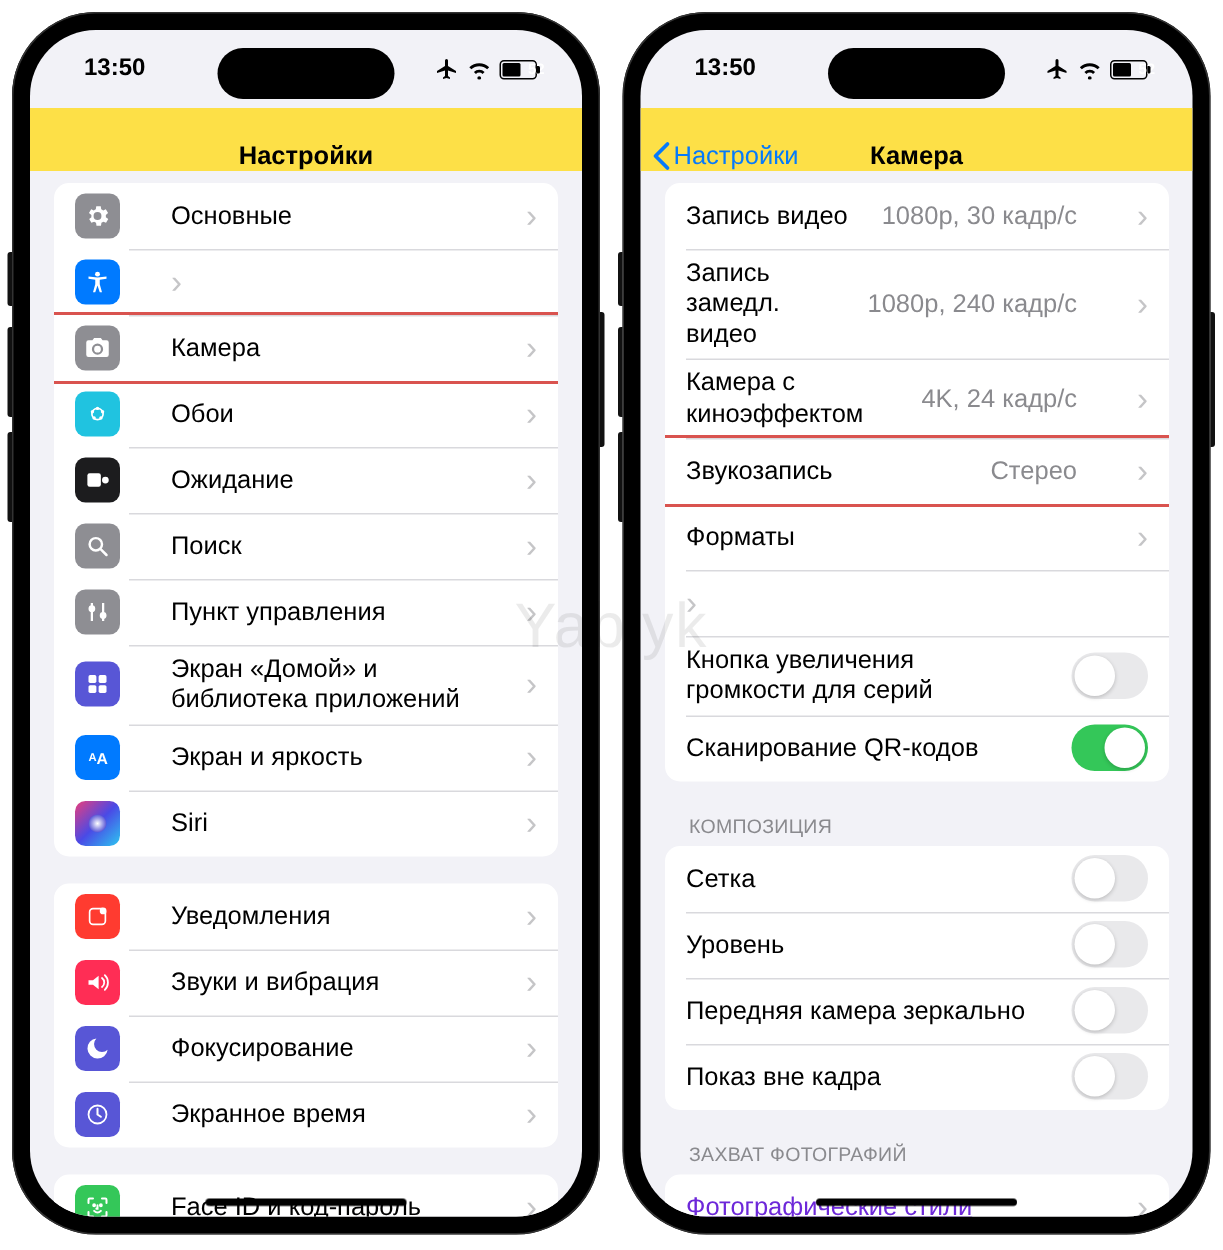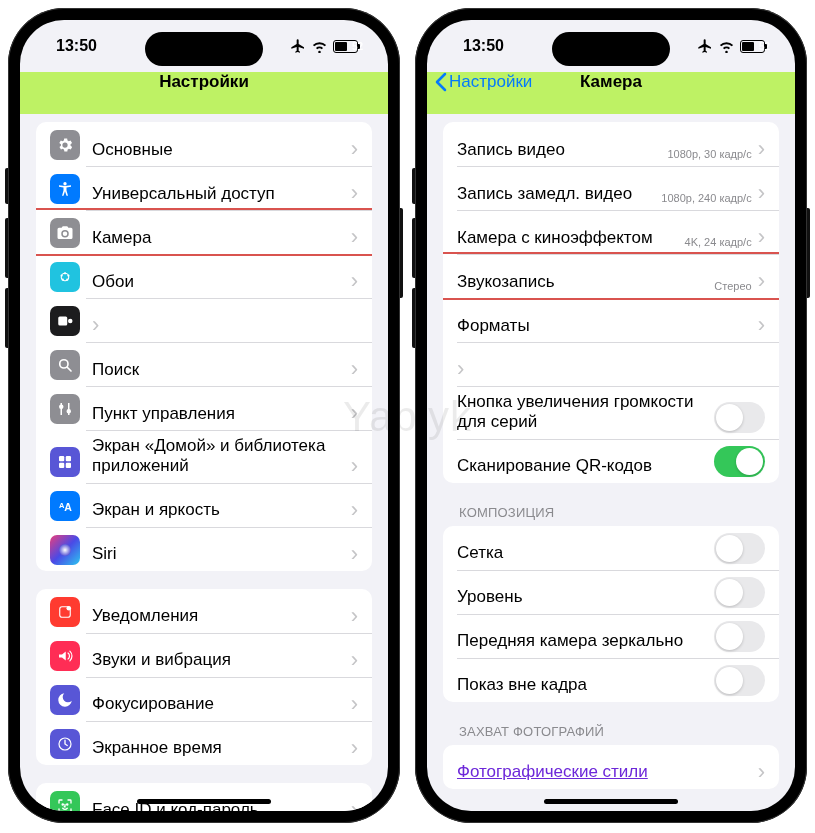--- a/index.html
+++ b/index.html
@@ -98,24 +98,24 @@
   .battery::after {
     content:""; position:absolute; right:-3px; top:3px;
     width:2px; height:5px; background:#000; border-radius:0 1px 1px 0;
   }
   .battery-fill { position:absolute; left:1px; top:1px; bottom:1px; width:50%; background:#000; border-radius:1px; }
   .battery-text { position:relative; font-size:10px; font-weight:700; color:#fff; mix-blend-mode:difference;margin-left:24px; }
 
   .nav-header {
     height: 42px;
     display: flex;
-    align-items: flex-start;
+    align-items: flex-end;
     justify-content: center;
     position: relative;
-    background: #bef264;
+    background: #fde047;
   }
   .nav-title { font-size: 17px; font-weight: 600; }
   .nav-back {
     position: absolute; left: 8px;
     display:flex; align-items:center;
     color:#057afb; font-size:17px;
     gap:2px;
   }
   .nav-back svg { width:12px; height:20px; }
 
@@ -135,24 +135,25 @@
   .group.tight { margin-top: 8px; }
   .section-header {
     font-size: 13px;
     color: #8a8a8e;
     text-transform: uppercase;
     margin: 22px 0 6px 16px;
     letter-spacing: 0.2px;
   }
   .row {
     display: flex;
-    align-items: flex-end;
+    align-items: center;
     min-height: 44px;
     padding: 6px 14px 6px 14px;
     position: relative;
+    gap: 22px;
   }
   .row + .row::before {
     content: "";
     position: absolute;
     top: 0; left: 50px; right: 0;
     height: 0.5px;
     background: #d9d9dd;
   }
   .row.no-icon + .row.no-icon::before,
   .row.no-icon::before { left: 14px; }
@@ -164,21 +165,21 @@
   .icon-box {
     width: 30px; height: 30px;
     border-radius: 7px;
     display:flex; align-items:center; justify-content:center;
     margin-right: 12px;
     flex-shrink: 0;
   }
   .icon-box svg { width:18px; height:18px; }
   .row-label { flex:1; font-size:17px; color:#000; line-height:1.2; }
   .row-label.link { color:#6d28d9;text-decoration:underline; }
-  .row-value { font-size:11px; color:#8a8a8e; margin-right:6px; }
+  .row-value { font-size:17px; color:#8a8a8e; margin-right:18px; }
   .chevron { color:#c5c5c7; font-size:22px; font-weight:300; line-height:1; }
   .toggle {
     width:51px; height:31px; border-radius:16px;
     background:#e9e9eb; position:relative; flex-shrink:0;
   }
   .toggle::after {
     content:""; position:absolute; top:2px; left:2px;
     width:27px; height:27px; background:#fff; border-radius:50%;
     box-shadow:0 1px 3px rgba(0,0,0,0.2);
     transition: left .2s;
@@ -246,21 +247,20 @@
             <div class="row-label">Основные</div>
             <div class="chevron">›</div>
           </div>
           <div class="row">
             <div class="icon-box ic-blue">
               <svg viewBox="0 0 24 24" fill="#fff">
                 <circle cx="12" cy="5" r="2.2"></circle>
                 <path d="M20 9l-6 1v4l2 7h-2l-2-6-2 6H8l2-7v-4L4 9V7l8 1 8-1z"></path>
               </svg>
             </div>
-            <div class="row-label">Универсальный доступ</div>
             <div class="chevron">›</div>
           </div>
           <div class="row highlighted">
             <div class="icon-box ic-graycam">
               <svg viewBox="0 0 24 24" fill="#fff">
                 <path d="M9 3l-1.5 2H4a2 2 0 00-2 2v11a2 2 0 002 2h16a2 2 0 002-2V7a2 2 0 00-2-2h-3.5L15 3zm3 5a5 5 0 110 10 5 5 0 010-10zm0 2a3 3 0 100 6 3 3 0 000-6z"></path>
               </svg>
             </div>
             <div class="row-label">Камера</div>
             <div class="chevron">›</div>
@@ -279,20 +279,21 @@
             <div class="row-label">Обои</div>
             <div class="chevron">›</div>
           </div>
           <div class="row">
             <div class="icon-box ic-dark">
               <svg viewBox="0 0 24 24" fill="#fff">
                 <rect x="3" y="6" width="12" height="12" rx="2"></rect>
                 <circle cx="19" cy="12" r="3"></circle>
               </svg>
             </div>
+            <div class="row-label">Ожидание</div>
             <div class="chevron">›</div>
           </div>
           <div class="row">
             <div class="icon-box ic-gray">
               <svg viewBox="0 0 24 24" fill="none" stroke="#fff" stroke-width="2.2">
                 <circle cx="10.5" cy="10.5" r="5.5"></circle>
                 <line x1="15" y1="15" x2="20" y2="20" stroke-linecap="round"></line>
               </svg>
             </div>
             <div class="row-label">Поиск</div>

